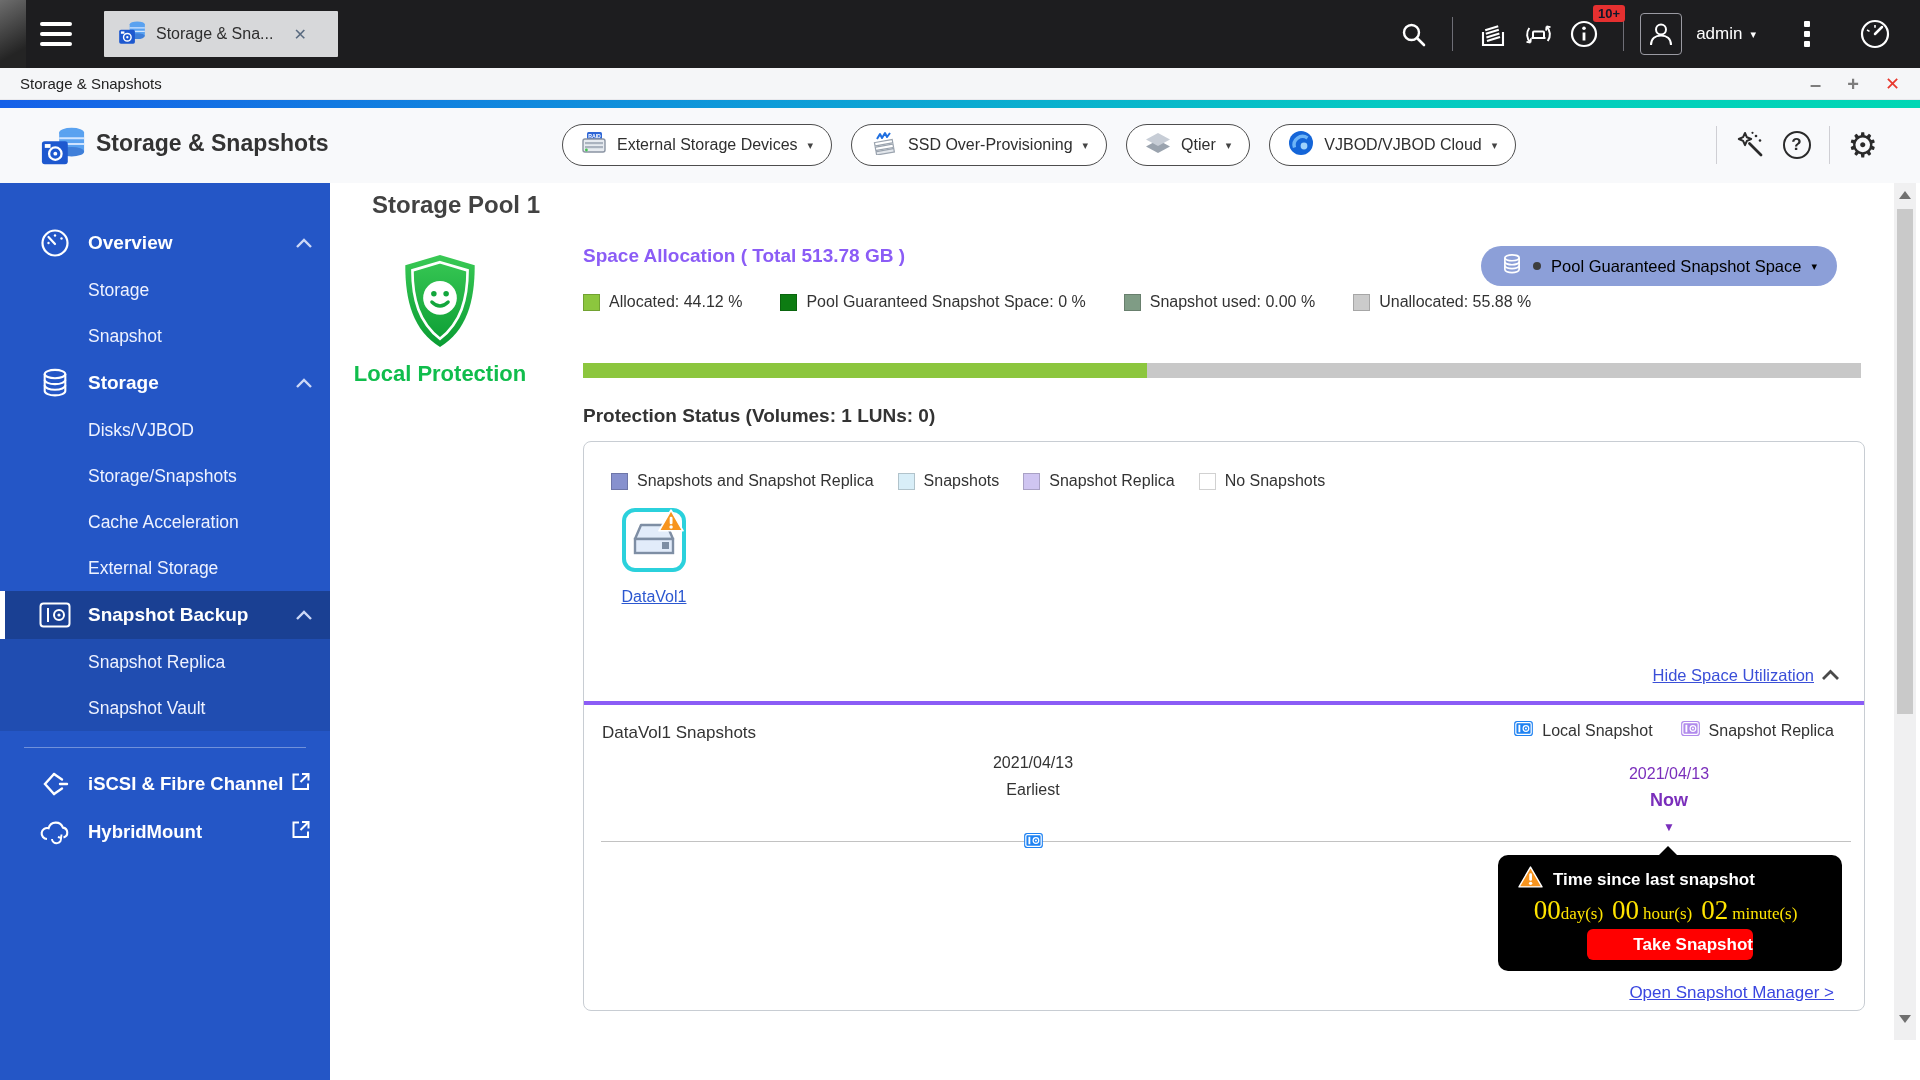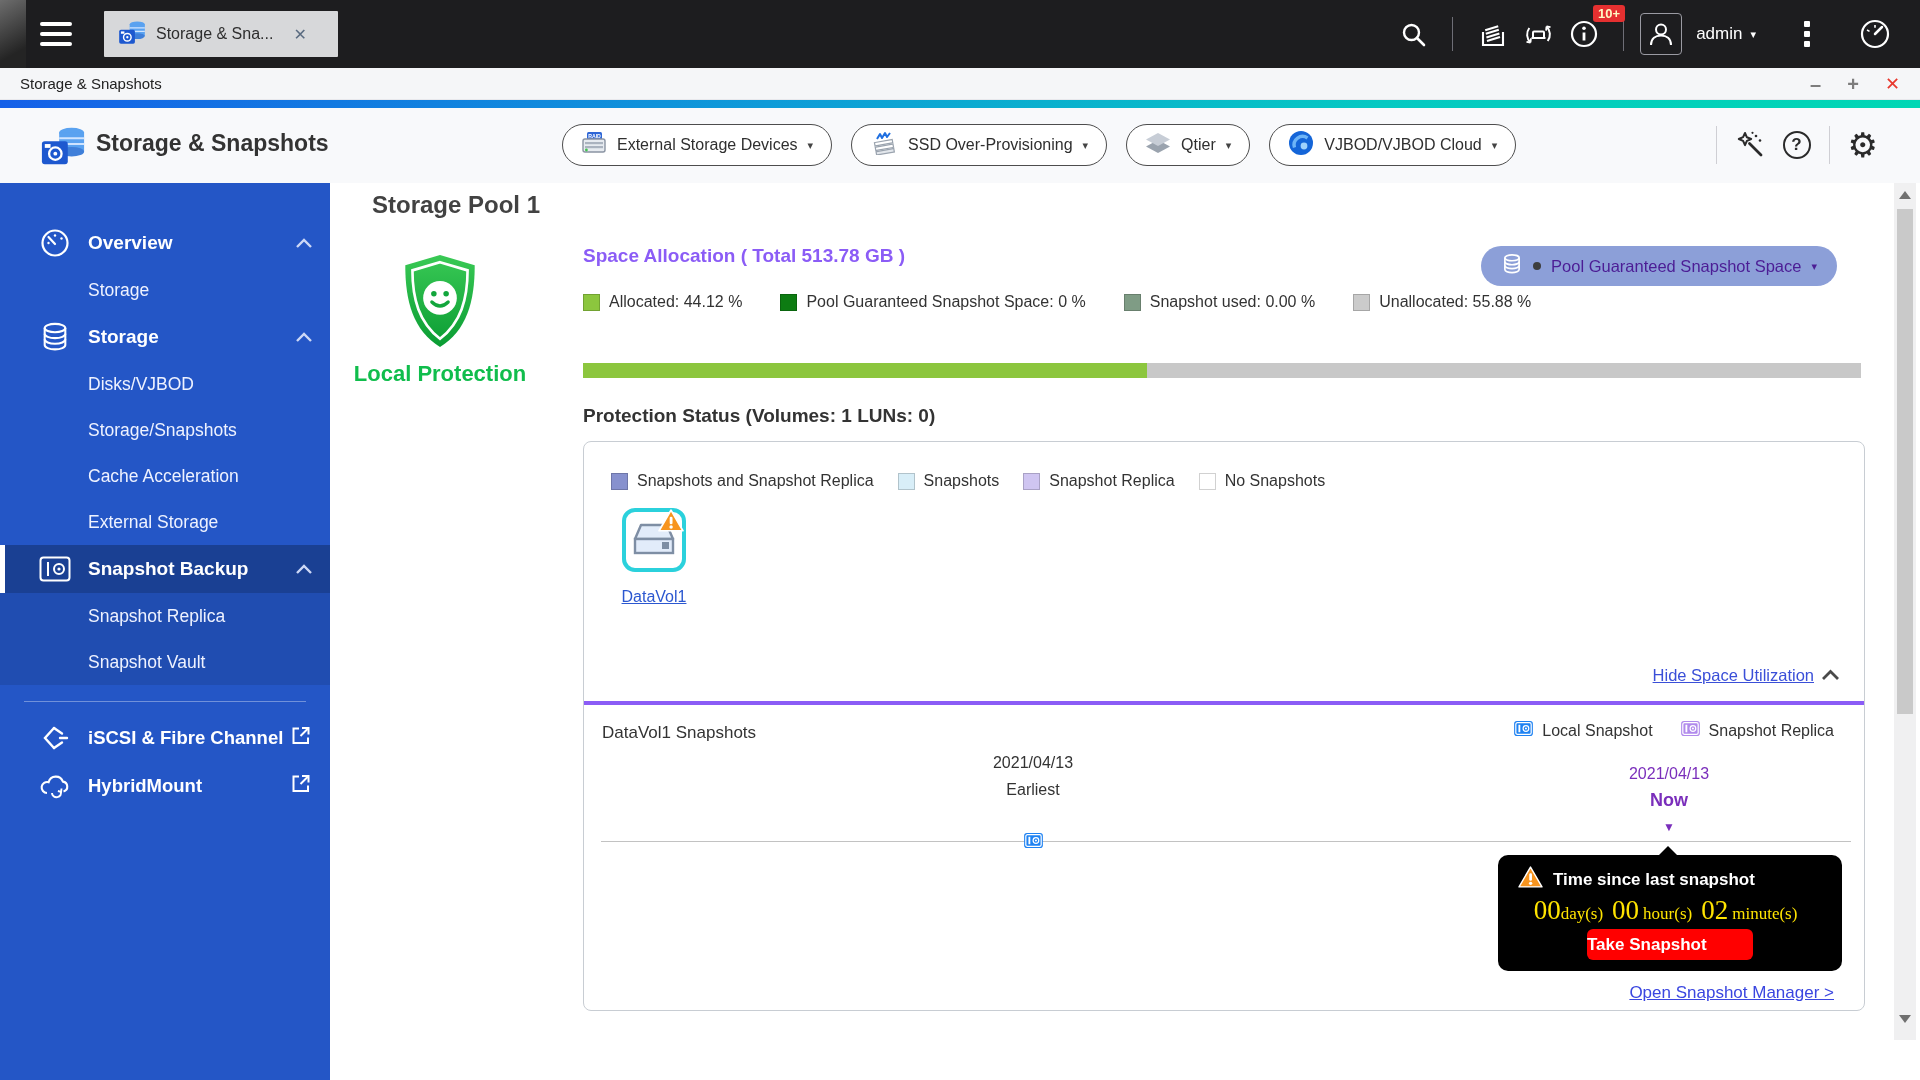--- a/index.html
+++ b/index.html
@@ -12,21 +12,21 @@
   .corner-sliver { width:26px; height:68px; background:linear-gradient(150deg,#6d6d6d,#242424 75%); }
   .hamburger { width:44px; height:36px; margin-left:14px; display:flex; flex-direction:column; justify-content:center; gap:6px; cursor:pointer; }
   .hamburger span { display:block; width:32px; height:4px; background:#fff; border-radius:2px; }
   .tab { margin-left:20px; height:46px; background:#d7d8da; border-radius:1px; display:flex; align-items:center; gap:10px; padding:0 14px; min-width:234px; }
   .tab-label { font-size:16px; color:#2e2e2e; }
   .tab-close { color:#5a6b80; font-size:16px; font-weight:bold; margin-left:10px; cursor:pointer; }
   .tb-right { margin-left:auto; display:flex; align-items:center; gap:0; padding-right:22px; }
   .tb-ic { width:46px; height:46px; display:flex; align-items:center; justify-content:center; cursor:pointer; }
   .tb-div { width:1px; height:34px; background:#6e6e76; margin:0 16px; }
   .info-wrap { position:relative; }
-  .badge { position:absolute; top:-6px; right:-18px; background:#e53030; color:#fef9c3; font-size:13px; font-weight:bold; padding:2px 5px; border-radius:3px; line-height:1; }
+  .badge { position:absolute; top:-6px; right:-18px; background:#e53030; color:#0f172a; font-size:13px; font-weight:bold; padding:2px 5px; border-radius:3px; line-height:1; }
   .avatar { width:42px; height:42px; border:1.5px solid #9a9aa2; border-radius:4px; display:flex; align-items:center; justify-content:center; margin-right:14px; cursor:pointer; }
   .admin { display:flex; align-items:center; gap:8px; color:#fff; font-size:17px; cursor:pointer; margin-right:28px; }
   .admin .caret { font-size:11px; }
   .more-dots { display:flex; flex-direction:column; gap:4px; width:46px; align-items:center; cursor:pointer; margin-right:22px; }
   .more-dots span { width:6px; height:6px; background:#fff; border-radius:1px; }
 
   
   .winbar { height:32px; background:#f5f6f8; display:flex; align-items:center; padding:0 20px; border-bottom:1px solid #e8e8ec; }
   .winbar-title { font-size:15px; color:#222; }
   .win-controls { margin-left:auto; display:flex; align-items:center; gap:26px; }
@@ -67,21 +67,21 @@
 
   
   .main { position:relative; flex:1; background:#fff; }
   .pool-title { position:absolute; left:42px; top:8px; font-size:24px; font-weight:bold; color:#424242; }
   .shield-wrap { position:absolute; left:10px; top:70px; width:200px; text-align:center; }
   .shield-label { margin-top:8px; font-size:22px; font-weight:bold; color:#10bd4c; }
   .space-title { position:absolute; left:253px; top:62px; font-size:19px; font-weight:bold; color:#8b5cf6; }
   .legend-row { position:absolute; left:253px; top:110px; display:flex; gap:38px; align-items:center; }
   .legend-item { display:flex; align-items:center; gap:9px; font-size:16px; color:#333; white-space:nowrap; }
   .swatch { width:17px; height:17px; border:1px solid rgba(0,0,0,0.18); flex-shrink:0; }
-  .selector-pill { position:absolute; right:53px; top:63px; height:40px; border-radius:20px; background:#8c9fd8; display:flex; align-items:center; gap:10px; padding:12px 20px; color:#4c1d95; font-size:16.5px; cursor:pointer; }
+  .selector-pill { position:absolute; right:53px; top:63px; height:40px; border-radius:20px; background:#8c9fd8; display:flex; align-items:center; gap:10px; padding:12px 20px; color:#000000; font-size:16.5px; cursor:pointer; }
   .selector-pill .dot { width:8px; height:8px; border-radius:50%; background:#3d3d3d; }
   .selector-pill .caret { font-size:11px; }
   .progress { position:absolute; left:253px; top:180px; width:1278px; height:15px; }
   .progress .fill { height:100%; }
   .prot-title { position:absolute; left:253px; top:222px; font-size:19px; font-weight:bold; color:#333; }
 
   .card { position:absolute; left:253px; top:258px; width:1282px; height:570px; border:1px solid #c8cdd3; border-radius:8px; background:#fff; }
   .card-top { position:relative; height:263px; border-bottom:4px solid #8b5cf6; }
   .card-top .legend-row2 { position:absolute; left:27px; top:30px; display:flex; gap:24px; }
   .vol-tile { position:absolute; left:38px; top:66px; width:64px; height:64px; border:4px solid #2bd1dc; border-radius:13px; background:#fff; display:flex; align-items:center; justify-content:center; cursor:pointer; }
@@ -100,21 +100,21 @@
   .tl-line { position:absolute; left:17px; top:136px; width:1250px; height:1px; background:#c2c2c2; }
   .tl-marker-blue { position:absolute; left:440px; top:128px; cursor:pointer; }
   .tl-marker-now { position:absolute; left:1077px; top:115px; width:16px; text-align:center; font-size:12px; }
   .tooltip { position:absolute; left:914px; top:150px; width:344px; height:116px; background:#000; border-radius:10px; }
   .tooltip::before { content:""; position:absolute; left:160px; top:-9px; border-left:10px solid transparent; border-right:10px solid transparent; border-bottom:10px solid #000; }
   .tt-row1 { display:flex; align-items:center; gap:10px; padding:11px 0 0 20px; }
   .tt-title { color:#fff; font-size:17px; font-weight:bold; }
   .tt-row2 { text-align:center; margin-top:2px; font-family:"Liberation Serif","DejaVu Serif",serif; }
   .tt-val { font-size:27px; }
   .tt-unit { font-size:17px; margin-right:9px; }
-  .tt-btn { display:block; margin:3px auto 0 auto; width:166px; height:31px; border:none; border-radius:6px; color:#fff; font-size:17px; font-weight:bold; font-family:"Liberation Sans",sans-serif; cursor:pointer; line-height:31px; text-align:left; }
+  .tt-btn { display:block; margin:3px auto 0 auto; width:166px; height:31px; border:none; border-radius:6px; color:#fff; font-size:17px; font-weight:bold; font-family:"Liberation Sans",sans-serif; cursor:pointer; line-height:31px; text-align:right; }
   .manager-link { position:absolute; right:30px; bottom:8px; font-size:17px; color:#3a46e0; text-decoration:underline; cursor:pointer; }
 
   
   .scrollcol { width:30px; flex-shrink:0; background:#fff; position:relative; }
   .scrolltrack { position:absolute; left:4px; top:0; width:22px; height:857px; background:#f0f0f1; }
   .sc-arrow { position:absolute; left:50%; transform:translateX(-50%); width:0; height:0; border-left:6px solid transparent; border-right:6px solid transparent; cursor:pointer; }
   .sc-up { top:8px; border-bottom:8px solid #707070; }
   .sc-down { top:832px; border-top:8px solid #707070; }
   .sc-thumb { position:absolute; left:3px; top:26px; width:16px; height:505px; background:#c9c9c9; cursor:pointer; }
 </style>
@@ -323,20 +323,23 @@
           </svg>
         </span>
         <span>Overview</span>
         <span class="schev"><svg width="18" height="11" viewBox="0 0 18 11">
               <polyline points="2,9 9,2 16,9" fill="none" stroke="#cdd8f6" stroke-width="2.4"></polyline>
             </svg></span>
       </div>
       <div class="srow sub">
           <span>Storage</span>
         </div>
+      <div class="srow sub">
+          <span>Snapshot</span>
+        </div>
 
       <div class="srow group">
         <span class="sicon">
           <svg width="30" height="32" viewBox="0 0 32 34" fill="none" stroke="#fff" stroke-width="2.2">
             <ellipse cx="16" cy="7.5" rx="11" ry="4.5"></ellipse>
             <path d="M5 7.5 v18 c0 2.6 4.9 4.7 11 4.7 s11-2.1 11-4.7 v-18"></path>
             <path d="M5 13.5 c0 2.6 4.9 4.7 11 4.7 s11-2.1 11-4.7"></path>
             <path d="M5 19.5 c0 2.6 4.9 4.7 11 4.7 s11-2.1 11-4.7"></path>
           </svg>
         </span>

